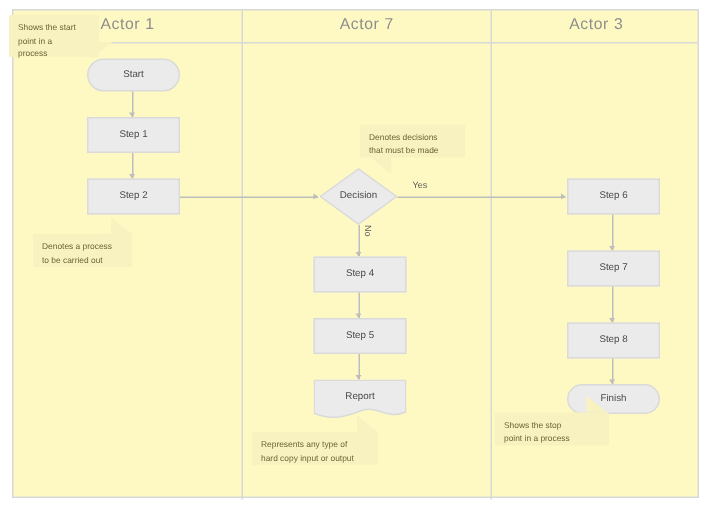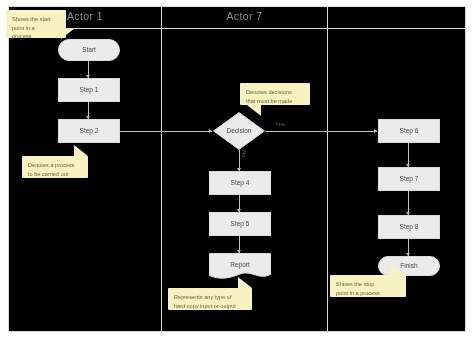--- a/index.html
+++ b/index.html
@@ -25,21 +25,21 @@
 
   
   .lane-frame {
     position: absolute;
     left: 8px;
     top: 6px;
     width: 458px;
     height: 326px;
     border: 1px solid #d8d8d8;
     box-sizing: border-box;
-    background: #000000;
+    background: #fef9c3;
   }
   .lane-header-row {
     position: absolute;
     left: 0; top: 0;
     width: 100%;
     height: 22px;
     border-bottom: 1px solid #d8d8d8;
     box-sizing: border-box;
   }
   .lane-col {
@@ -188,20 +188,21 @@
   <div class="lane-frame">
 
     <div class="lane-col c1"></div>
     <div class="lane-col c2"></div>
     <div class="lane-col c3"></div>
 
     <div class="lane-header-row"></div>
 
     <div class="lane-title" style="left:0px; width:152px;">Actor 1</div>
     <div class="lane-title" style="left:152px; width:167px;">Actor 7</div>
+    <div class="lane-title" style="left:319px; width:139px;">Actor 3</div>
   </div>
 
   <div class="shape terminator" style="left:58px; top:39px; width:62px; height:22px;">
     <span>Start</span>
   </div>
 
   <div class="conn-v" style="left:88px; top:61px; height:17px;"></div>
   <div class="arrow-down" style="left:85.5px; top:75px;"></div>
 
   <div class="shape process" style="left:58px; top:78px; width:62px; height:24px;">

